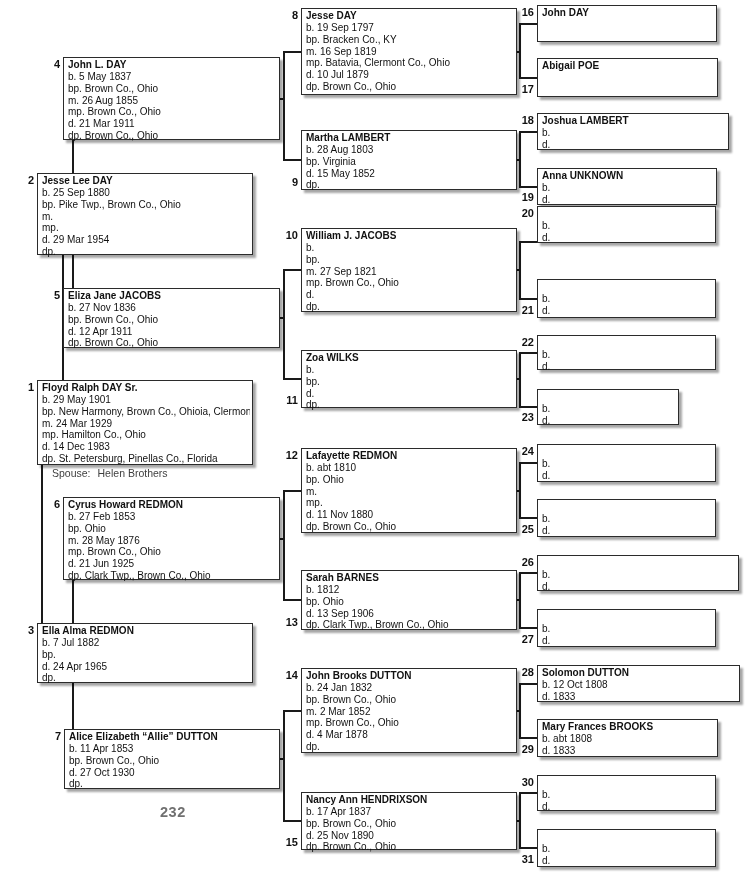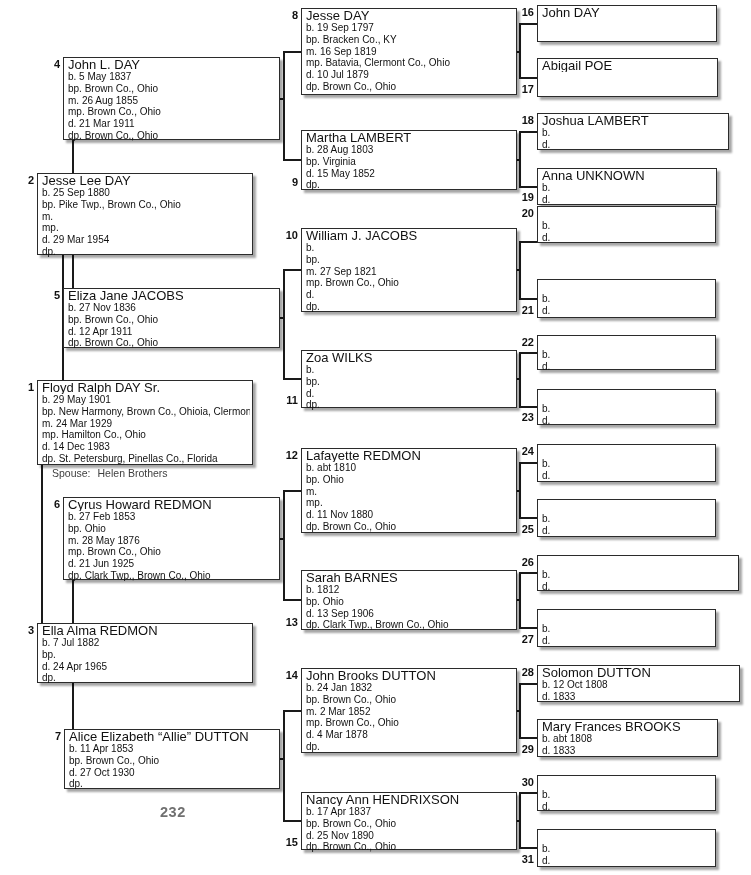--- a/index.html
+++ b/index.html
@@ -18,26 +18,27 @@
   .pbox {
     position: absolute;
     box-sizing: border-box;
     background: var(--bg, #ffffff);
     border: 1px solid var(--border, #2b2b2b);
     box-shadow: 3px 3px 2px rgba(0,0,0,0.35);
     padding: 1px 2px 0 4px;
     z-index: 2;
   }
   .pname {
-    font-size: 13px;
+    font-size: 10px;
     line-height: 12px;
     min-height: 12px;
     white-space: nowrap;
     overflow: hidden;
     color: var(--text, #111111);
+    font-weight: bold;
   }
   .pline {
     font-size: 10px;
     line-height: 11.8px;
     white-space: nowrap;
     overflow: hidden;
     color: var(--text, #111111);
   }
   .pnum {
     position: absolute;
@@ -295,21 +296,21 @@
       </div>
   </div>
     <div class="pbox" style="left: 537px; top: 335px; width: 179px; height: 35px;">
     <div class="pnum num-top">22</div>
     <div class="pname"></div>
     <div class="pdetails">
         <div class="pline">b.</div>
         <div class="pline">d.</div>
       </div>
   </div>
-    <div class="pbox" style="left: 537px; top: 389px; width: 179px; height: 36px;">
+    <div class="pbox" style="left: 537px; top: 389px; width: 142px; height: 36px;">
     <div class="pnum num-bottom">23</div>
     <div class="pname"></div>
     <div class="pdetails">
         <div class="pline">b.</div>
         <div class="pline">d.</div>
       </div>
   </div>
     <div class="pbox" style="left: 537px; top: 444px; width: 179px; height: 38px;">
     <div class="pnum num-top">24</div>
     <div class="pname"></div>

